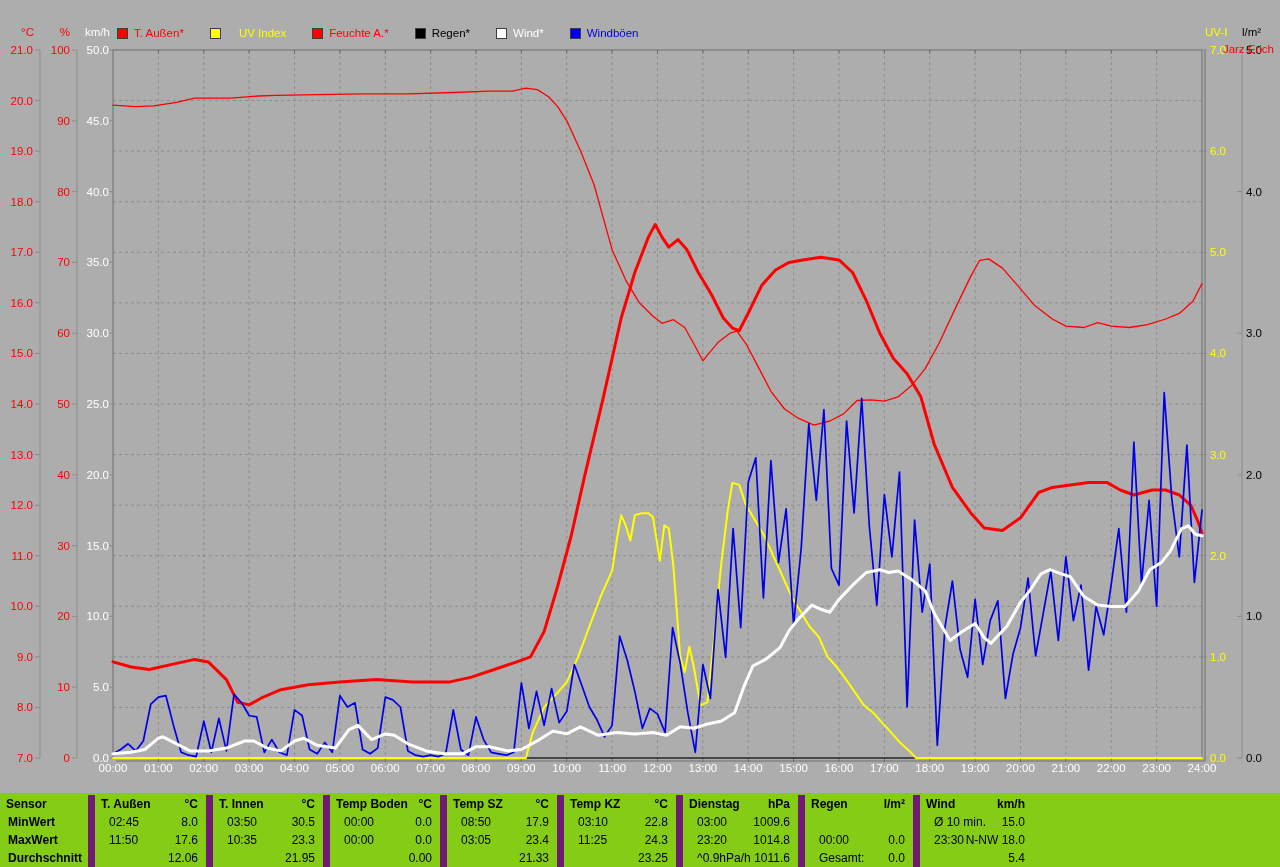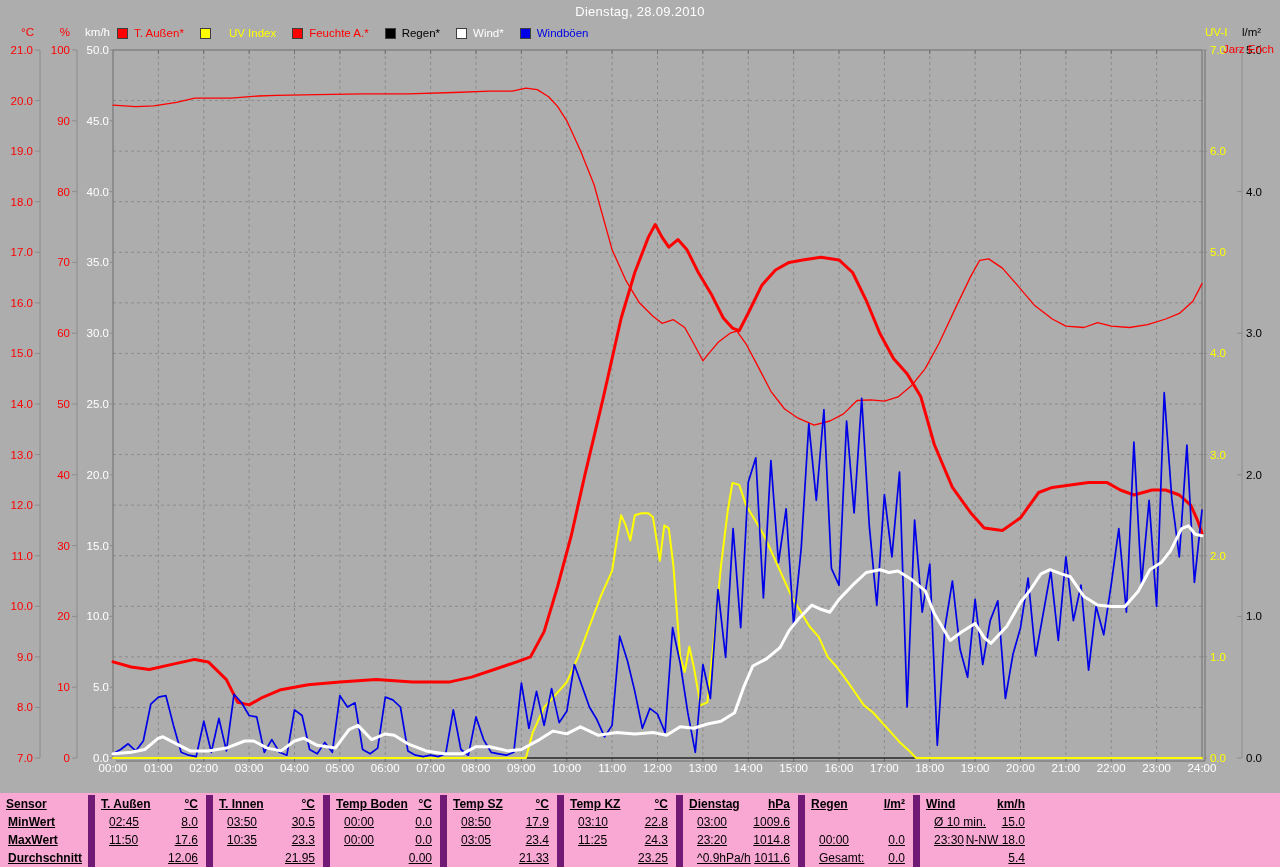--- a/index.html
+++ b/index.html
@@ -19,35 +19,35 @@
   #station-name{
     position:absolute;top:19px;right:6px;color:#FF0000;font-size:11.5px;margin-top:24px;
   }
   .unit-header{position:absolute;top:26px;font-size:11.5px;}
   #unit-temp   {left:8px;   width:26px; text-align:right; color:#FF0000;}
   #unit-hum    {left:46px;  width:24px; text-align:right; color:#FF0000;}
   #unit-wind   {left:72px;  width:38px; text-align:right; color:#FFFFFF;}
   #unit-uv     {left:1205px;width:32px; text-align:left;  color:#FFFF00;}
   #unit-rain   {left:1242px;width:34px; text-align:left;  color:#000000;}
   #legend{
-    position:absolute;top:27px;left:117px;display:flex;gap:16px;
+    position:absolute;top:27px;left:117px;display:flex;gap:26px;
     font-size:11.5px;align-items:center;
   }
   .legend-item{display:flex;align-items:center;}
   .legend-chip{width:11px;height:11px;margin-right:6px;border:1px solid #3d3d3d;box-sizing:border-box;}
   
   #stat-table{
     position:absolute;left:0;top:793px;width:1280px;height:74px;
-    background:#f9a8d4;color:#000;
+    background:#84cc16;color:#000;
     display:grid;
     grid-template-columns:88px 118px 117px 117px 117px 119px 122px 115px 120px 1fr;
     grid-auto-rows:18px;
     align-items:center;
     font-size:12px;
-    padding-top:2px;box-sizing:border-box;text-decoration:underline;
+    padding-top:2px;box-sizing:border-box;
   }
   .t-cell{height:18px;line-height:18px;display:flex;justify-content:space-between;
           padding:0 8px 0 14px;box-sizing:border-box;border-left:7px solid #701a75;white-space:nowrap;}
   .t-cell.hdr{font-weight:bold;padding-left:6px;}
   .t-rowlabel{font-weight:bold;padding-left:8px;border-left:none;}
   .t-filler{border-left:none;}
   .t-cell:nth-child(10n+1){border-left:none;}
 </style>
 </head>
 <body>
@@ -285,21 +285,20 @@
         <text x="1156.625" y="772" fill="#FFFFFF" text-anchor="middle">23:00</text>
         <text x="1202" y="772" fill="#FFFFFF" text-anchor="middle">24:00</text>
       </g>
       <polyline points="113.0,758.0 1202.0,758.0" fill="none" stroke="#000000" stroke-width="1.2" stroke-linejoin="round" stroke-linecap="round"></polyline>
       <polyline points="113.0,758.0 525.9,758.0 532.7,732.7 544.1,707.4 557.7,692.3 566.8,682.1 578.1,656.9 589.4,626.5 600.8,596.2 612.1,570.9 616.7,540.5 621.2,515.3 625.7,525.4 630.3,540.5 634.8,515.3 641.6,513.2 648.4,513.2 653.0,517.3 657.5,545.6 659.8,560.8 664.3,525.4 668.8,528.4 673.4,565.8 680.2,656.9 684.7,672.0 689.3,646.7 693.8,667.0 700.6,705.4 707.4,702.4 714.2,636.6 721.0,565.8 727.8,510.2 732.4,482.9 739.2,484.9 746.0,505.1 755.1,520.3 764.1,535.5 773.2,555.7 782.3,575.9 791.4,596.2 800.4,611.3 809.5,626.5 818.6,636.6 827.7,656.9 836.7,667.0 845.8,679.1 854.9,692.3 864.0,705.4 873.0,712.5 882.1,722.6 891.2,732.7 900.3,742.8 909.3,750.9 916.1,758.0 1202.0,758.0" fill="none" stroke="#FFFF00" stroke-width="2" stroke-linejoin="round" stroke-linecap="round"></polyline>
       <polyline points="113.0,105.2 135.7,106.6 153.8,105.9 176.5,102.4 194.7,98.1 231.0,98.1 258.2,96.0 276.4,95.3 317.2,94.6 362.6,93.9 407.9,93.9 453.3,92.5 489.6,91.1 512.3,91.1 525.9,88.2 537.3,89.6 548.6,96.7 557.7,106.6 566.8,120.8 580.4,150.5 594.0,184.5 612.1,249.7 625.7,280.1 639.4,302.8 653.0,316.2 662.0,323.3 673.4,319.7 684.7,327.5 693.8,343.8 702.9,360.8 707.4,355.1 718.8,341.7 730.1,333.2 736.9,331.1 746.0,343.8 757.3,365.1 770.9,391.3 784.6,409.0 798.2,418.2 814.0,425.2 829.9,421.0 843.5,413.9 857.1,400.5 870.8,399.8 884.4,401.2 898.0,396.9 911.6,385.6 925.2,368.6 938.8,343.8 957.0,304.9 970.6,276.6 979.7,260.3 988.7,258.9 1002.4,268.1 1016.0,283.6 1034.1,304.9 1052.3,319.0 1065.9,326.1 1084.0,327.5 1097.6,322.6 1111.3,326.1 1129.4,327.5 1147.6,324.7 1165.7,319.0 1179.3,313.4 1192.9,301.3 1202.0,283.6" fill="none" stroke="#FF0000" stroke-width="1.3" stroke-linejoin="round" stroke-linecap="round"></polyline>
       <polyline points="113.0,661.9 131.2,667.0 149.3,669.5 172.0,664.4 194.7,659.4 208.3,661.9 226.4,679.6 237.8,702.4 249.1,704.9 262.7,697.3 280.9,689.7 308.1,684.7 339.9,682.1 376.2,679.6 412.5,682.1 448.8,682.1 471.5,677.1 494.2,669.5 516.8,661.9 530.5,656.9 544.1,631.6 557.7,586.1 571.3,535.5 584.9,474.8 603.0,398.9 621.2,318.0 634.8,272.5 648.4,237.1 655.2,224.5 662.0,237.1 668.8,247.2 677.9,239.6 687.0,249.8 698.3,272.5 711.9,295.3 723.3,318.0 732.4,328.1 739.2,330.7 748.3,313.0 761.9,285.2 775.5,270.0 789.1,262.4 802.7,259.9 820.9,257.3 839.0,259.9 852.6,272.5 866.2,300.3 879.8,333.2 893.5,358.5 907.1,373.7 920.7,396.4 934.3,444.5 952.4,487.4 970.6,512.7 984.2,527.9 1002.4,530.4 1020.5,517.8 1038.7,492.5 1052.3,487.4 1070.4,484.9 1088.6,482.4 1106.7,482.4 1120.3,490.0 1133.9,495.0 1152.1,490.0 1165.7,490.0 1179.3,495.0 1190.7,505.1 1197.5,520.3 1202.0,533.0" fill="none" stroke="#FF0000" stroke-width="3" stroke-linejoin="round" stroke-linecap="round"></polyline>
       <polyline points="113.0,753.8 120.6,749.5 128.1,743.8 135.7,750.9 143.3,741.0 150.8,704.2 158.4,697.1 165.9,695.7 173.5,725.4 181.1,752.3 188.6,755.2 196.2,756.6 203.8,721.2 211.3,752.3 218.9,718.4 226.4,750.9 234.0,694.3 241.6,702.8 249.1,715.5 256.7,716.9 264.3,752.3 271.8,739.6 279.4,752.3 286.9,755.2 294.5,709.9 302.1,715.5 309.6,749.5 317.2,753.8 324.8,742.4 332.3,752.3 339.9,695.7 347.4,707.0 355.0,702.8 362.6,749.5 370.1,753.8 377.7,748.1 385.3,697.1 392.8,699.9 400.4,707.0 407.9,750.9 415.5,755.2 423.1,756.6 430.6,755.2 438.2,756.6 445.7,753.8 453.3,709.9 460.9,749.5 468.4,755.2 476.0,716.9 483.6,739.6 491.1,752.3 498.7,753.8 506.3,755.2 513.8,752.3 521.4,683.0 528.9,728.3 536.5,691.4 544.1,725.4 551.6,688.6 559.2,722.6 566.8,711.3 574.3,664.5 581.9,685.8 589.4,707.0 597.0,719.8 604.6,736.8 612.1,725.4 619.7,636.2 627.3,660.3 634.8,691.4 642.4,728.3 649.9,708.4 657.5,714.1 665.1,732.5 672.6,627.7 680.2,663.1 687.8,712.7 695.3,752.3 702.9,664.5 710.4,698.5 718.0,589.5 725.6,657.5 733.1,528.6 740.7,627.7 748.3,481.9 755.8,457.8 763.4,598.0 770.9,460.6 778.5,562.6 786.1,508.8 793.6,624.9 801.2,548.4 808.8,423.8 816.3,500.3 823.9,409.7 831.4,568.3 839.0,585.2 846.6,421.0 854.1,513.0 861.7,398.3 869.3,525.8 876.8,605.1 884.4,494.6 891.9,556.9 899.5,472.0 907.1,707.0 914.6,520.1 922.2,612.2 929.8,564.0 937.3,745.3 944.9,627.7 952.4,581.0 960.0,649.0 967.6,677.3 975.1,599.4 982.7,664.5 990.2,620.6 997.8,600.8 1005.4,698.5 1012.9,654.6 1020.5,627.7 1028.1,578.2 1035.6,656.0 1043.2,613.6 1050.8,571.1 1058.3,640.5 1065.9,556.9 1073.4,620.6 1081.0,585.2 1088.6,670.2 1096.1,606.5 1103.7,634.8 1111.3,583.8 1118.8,528.6 1126.4,612.2 1133.9,442.2 1141.5,583.8 1149.1,500.3 1156.6,606.5 1164.2,392.7 1171.8,498.9 1179.3,556.9 1186.9,445.1 1194.4,582.4 1202.0,510.2" fill="none" stroke="#0000E8" stroke-width="1.7" stroke-linejoin="round" stroke-linecap="round"></polyline>
       <polyline points="113.0,753.8 131.2,752.3 144.8,749.5 158.4,738.2 162.9,736.8 176.5,743.8 190.1,750.9 208.3,750.9 226.4,748.1 244.6,741.0 253.7,741.0 267.3,748.1 280.9,750.9 294.5,741.0 303.6,738.2 317.2,745.3 335.3,748.1 349.0,729.7 358.0,725.4 371.6,739.6 385.3,733.9 394.3,735.3 407.9,743.8 426.1,750.9 444.2,753.8 462.4,753.8 476.0,746.7 489.6,746.7 507.8,750.9 521.4,749.5 539.5,739.6 553.1,731.1 566.8,733.9 580.4,726.8 598.5,735.3 616.7,732.5 634.8,733.9 653.0,732.5 666.6,735.3 680.2,726.8 693.8,728.3 707.4,724.0 721.0,721.2 734.6,712.7 743.7,687.2 752.8,666.0 766.4,658.9 780.0,647.6 789.1,630.6 798.2,619.2 811.8,605.1 820.9,609.3 829.9,612.2 839.0,599.4 852.6,585.2 866.2,572.5 879.8,569.7 888.9,572.5 898.0,571.1 911.6,579.6 925.2,590.9 934.3,613.6 950.2,640.5 961.5,632.0 975.1,623.5 984.2,637.6 991.0,643.3 1006.9,626.3 1020.5,602.2 1029.6,590.9 1040.9,573.9 1050.0,569.7 1061.3,573.9 1070.4,576.8 1084.0,596.6 1097.6,605.1 1111.3,606.5 1124.9,606.5 1138.5,590.9 1149.8,569.7 1161.2,562.6 1170.2,551.3 1181.6,528.6 1188.4,525.8 1195.2,534.3 1202.0,535.7" fill="none" stroke="#FFFFFF" stroke-width="3" stroke-linejoin="round" stroke-linecap="round"></polyline>
     </svg>
-  <div id="page-title">Dienstag, 28.09.2010</div>
   <div id="station-name">Jarz Erich</div>
   <span class="unit-header" id="unit-temp">°C</span>
   <span class="unit-header" id="unit-hum">%</span>
   <span class="unit-header" id="unit-wind">km/h</span>
   <span class="unit-header" id="unit-uv">UV-I</span>
   <span class="unit-header" id="unit-rain">l/m²</span>
   <div id="legend">
       <div class="legend-item">
         <span class="legend-chip" style="background: rgb(255, 0, 0);"></span>
         <span style="color: rgb(255, 0, 0);">T. Außen*</span>

